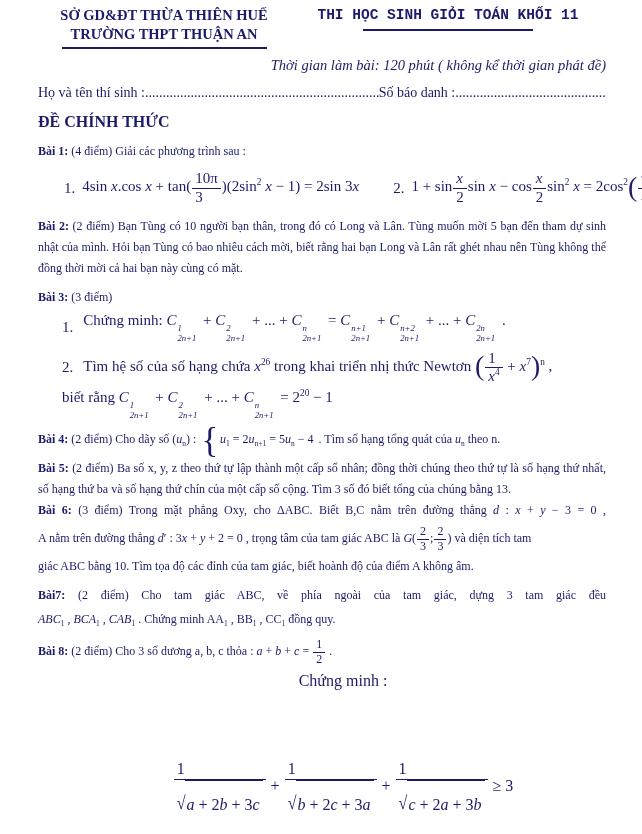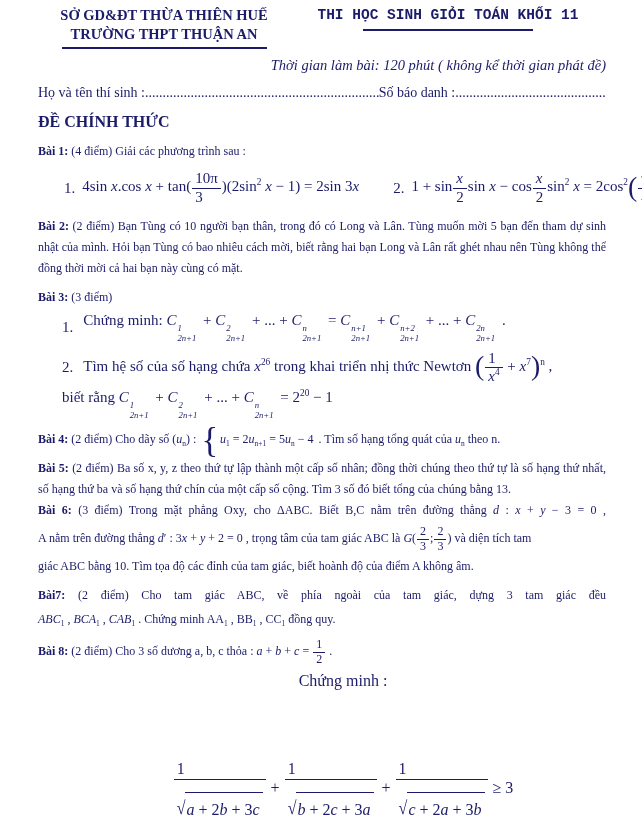--- a/index.html
+++ b/index.html
@@ -43,21 +43,21 @@
   .frac { display:inline-block; vertical-align:middle; text-align:left; margin:0 1px; }
   .fn { display:block; border-bottom:1px solid currentColor; padding:0 3px; line-height:1.15; }
   .fd { display:block; padding:0 3px; line-height:1.15; }
   .ss { display:inline-flex; flex-direction:column; align-items:flex-start; font-size:0.58em; line-height:1.2; vertical-align:-0.65em; margin:0 3px 0 1px; font-style:italic; }
   .bigp { font-size:1.85em; line-height:0; vertical-align:middle; position:relative; top:-0.04em; }
   .cases { display:inline-flex; align-items:center; vertical-align:middle; margin:0 2px; }
   .cbrace { font-size:2.9em; line-height:0; margin-right:2px; transform:scaleY(1.05); }
   .crows { display:inline-flex; flex-direction:row; row-gap:3px; text-align:left; }
   .sqrt { display:inline-block; white-space:nowrap; }
   .rsign { display:inline-block; transform:scaleY(1.18); transform-origin:center bottom; }
-  .rbar { display:inline-block; border-top:1px solid currentColor; padding:8px 3px 0 1px;margin-top:12px; }
+  .rbar { display:inline-block; border-top:1px solid currentColor; padding:15px 3px 0 1px; }
 </style>
 </head>
 <body>
 
 <div class="page">
 
   <div class="hdr">
     <div class="hdr-left">
       <div class="hline">SỞ GD&amp;ĐT THỪA THIÊN HUẾ</div>
       <div class="hline">TRƯỜNG  THPT THUẬN AN</div>

